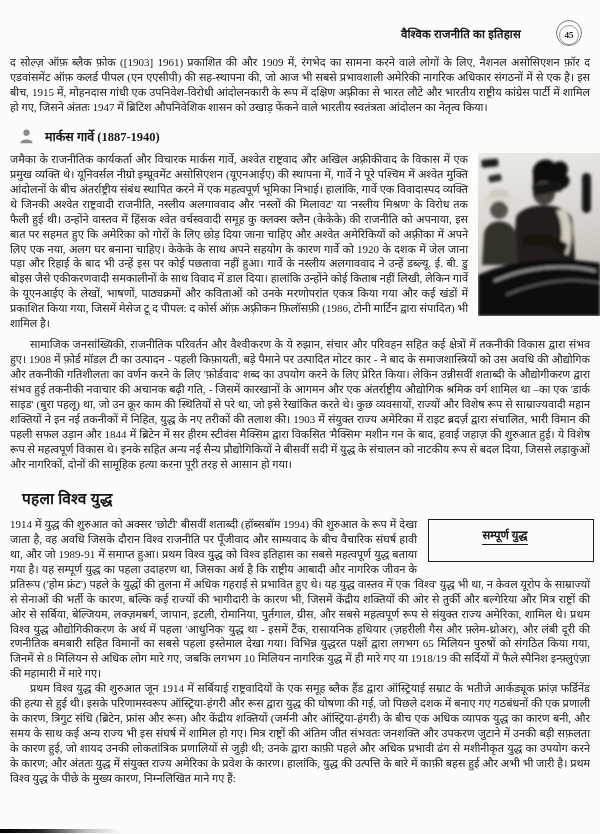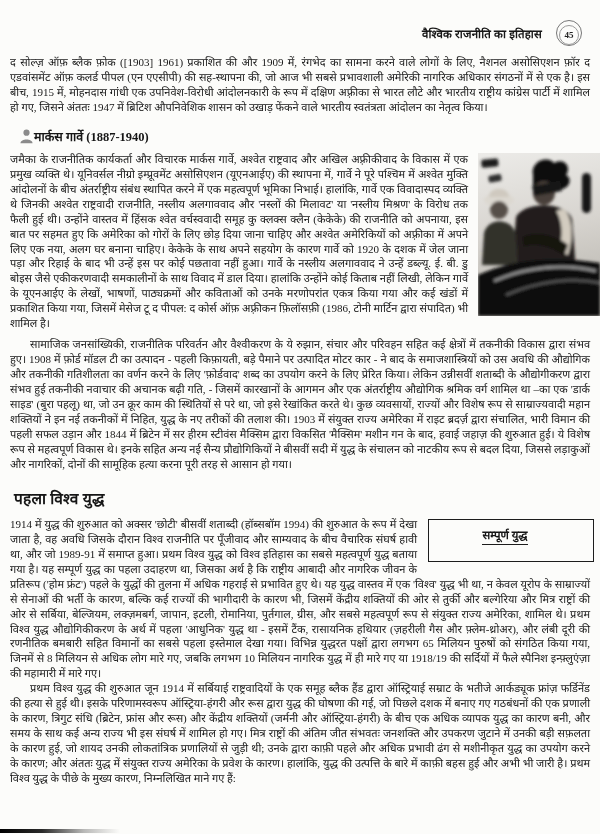--- a/index.html
+++ b/index.html
@@ -10,56 +10,56 @@
     background:#fcfcfa;
     box-sizing:border-box;
     padding:20px 10px 0 10px;
     font-family:"Liberation Serif", serif;
     color:#161616;
     overflow:hidden;
   }
   
   .page-header{
     display:flex;justify-content:flex-end;align-items:center;
-    gap:14px;padding-right:8px;margin-bottom:9px;min-height:26px;
+    gap:35px;padding-right:8px;margin-bottom:9px;min-height:26px;
   }
   .running-title{font-size:11.5px;font-weight:bold;letter-spacing:.2px;}
   .page-badge{
     width:24px;height:24px;border:1px solid #777;border-radius:50%;
     display:flex;align-items:flex-end;justify-content:center;flex:0 0 auto;
     background:#fcfcfa;
   }
   .page-badge-inner{
     width:18px;height:18px;border:1px solid #999;border-radius:50%;
     display:flex;align-items:center;justify-content:center;
     font-size:9px;font-weight:bold;color:#222;
   }
   
   .body-text{
     font-size:11px;line-height:1.36;text-align:justify;margin:0;
   }
   .indent{text-indent:20px;}
   .mt{margin-top:6px;}
   
   .section-head{
-    display:flex;align-items:center;
+    display:flex;align-items:center;gap:11px;
     margin:13px 0 7px 0;padding-left:9px;
   }
   .person-icon{width:15px;height:16px;flex:0 0 auto;display:inline-flex;}
   .person-icon svg{width:15px;height:16px;}
   .section-head h2{font-size:12.5px;font-weight:bold;margin:0;}
   .marcus-body::after{content:"";display:block;clear:both;}
   .photo-wrap{
     float:right;width:122px;height:163px;
     margin:1px -10px 3px 10px;display:block;
   }
   .photo-wrap svg{display:block;width:122px;height:163px;}
   
   .ww1-heading{
-    font-size:15.5px;font-weight:600;margin:15px 0 8px 4px;letter-spacing:.2px;
+    font-size:15.5px;font-weight:600;margin:15px 0 8px 12px;letter-spacing:.2px;
   }
   .ww1-body::after{content:"";display:block;clear:both;}
   .total-war-box{
     float:right;width:134px;
     border:1.5px solid #1c1c1c;
     background:#fcfcfa;
     padding:7px 21px 9px 9px;
     margin:2px -4px 8px 11px;
   }
   .box-title{

